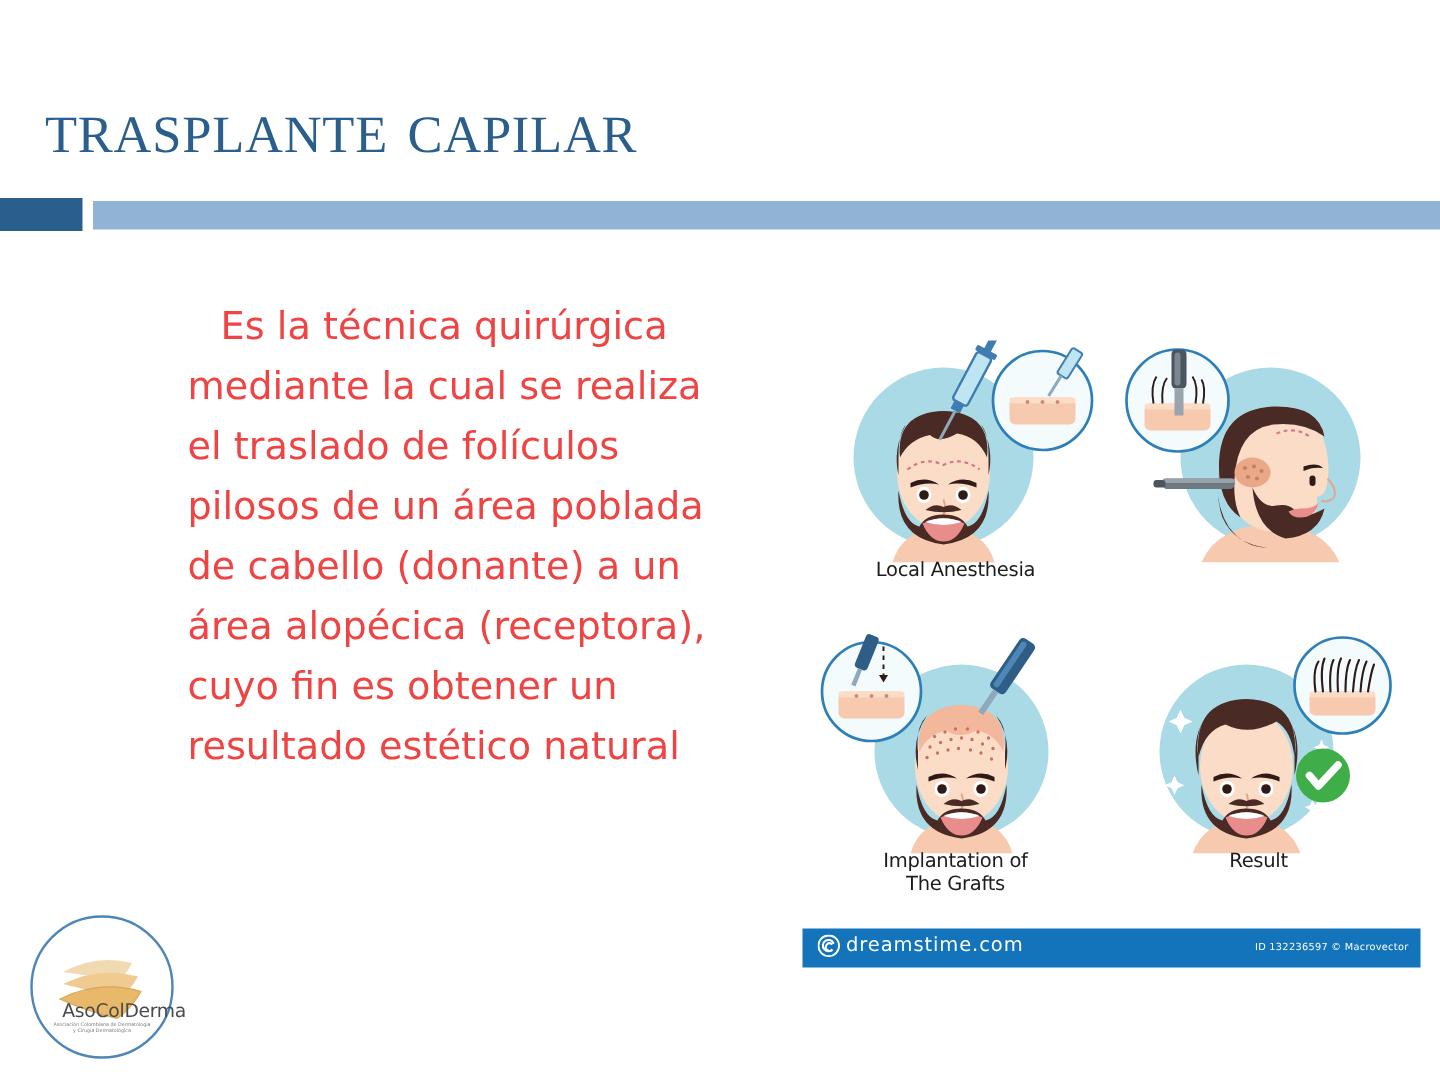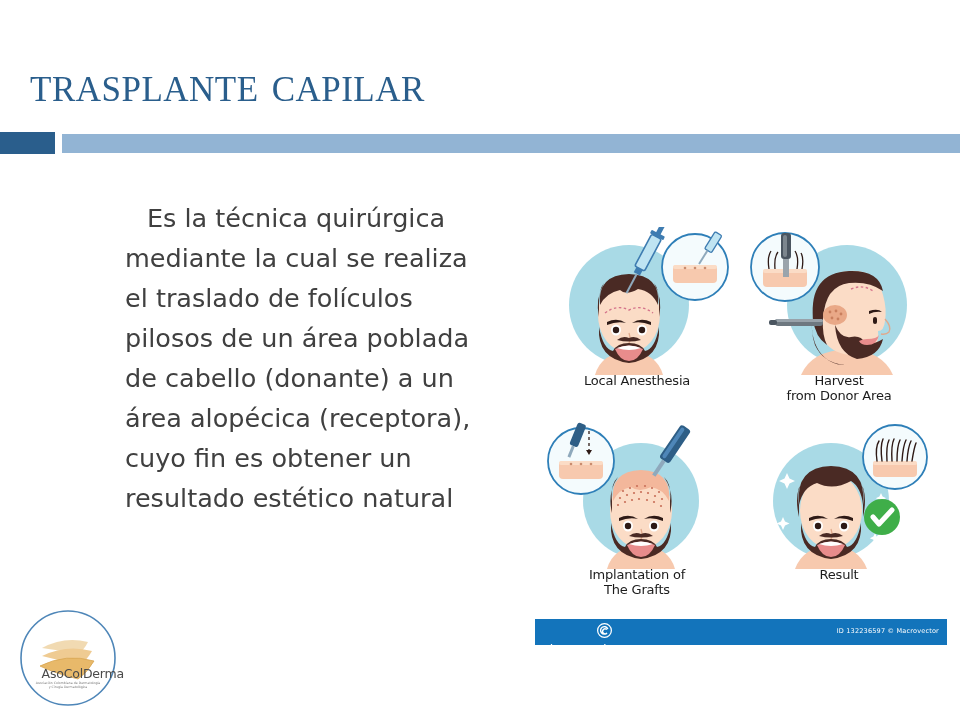--- a/index.html
+++ b/index.html
@@ -54,21 +54,21 @@
     height: 19px;
     background: #92B4D4;
   }
 
   
   .body-text {
     position: absolute;
     left: 60px;
     top: 198px;
     width: 430px;
-    color: #404040;
+    color: #ef4444;
     font-family: "DejaVu Sans", sans-serif;
     font-size: 25.5px;
     line-height: 40px;
     text-indent: 22px;
     padding-left: 65px;
     box-sizing: border-box;
   }
 
   
   .illus {
@@ -123,21 +123,20 @@
     height: 26px;
     background: #1374BB;
   }
   .dt-logo-wrap {
     position: absolute;
     left: 10px;
     top: 4px;
     display: flex;
     align-items: center;
     gap: 4px;
-    flex-direction: column;
   }
   .dt-spiral {
     width: 15px;
     height: 15px;
     flex: 0 0 auto;
   }
   .dt-word {
     font-family: "DejaVu Sans", sans-serif;
     font-size: 13px;
     color: #ffffff;
@@ -292,22 +291,20 @@
             <rect x="24" y="42" width="44" height="4" rx="2" fill="#FBDCC6"></rect>
             <path d="M30 42 q-2 -12 2 -18" fill="none" stroke="#2E1A16" stroke-width="1.3"></path>
             <path d="M36 42 q-1 -12 3 -17" fill="none" stroke="#2E1A16" stroke-width="1.3"></path>
             <path d="M58 42 q2 -12 -2 -18" fill="none" stroke="#2E1A16" stroke-width="1.3"></path>
             <path d="M63 42 q2 -11 -1 -16" fill="none" stroke="#2E1A16" stroke-width="1.3"></path>
             <rect x="42" y="6" width="10" height="26" rx="3" fill="#4A5560"></rect>
             <rect x="44" y="32" width="6" height="18" fill="#9AA4AC"></rect>
             <rect x="44" y="8" width="4" height="22" rx="2" fill="#7C868E"></rect>
           </g>
         </svg>
-        <div class="panel-caption" style="white-space:pre-line">Harvest
-from Donor Area</div>
       </div>
 
       <div class="panel p4">
         <svg class="panel-art" viewBox="0 0 200 148">
           <circle cx="92" cy="80" r="58" fill="#A9DAE6"></circle>
 
           <g fill="#FFFFFF">
             <path d="M48 52 l2.5 5.5 l5.5 2.5 l-5.5 2.5 l-2.5 5.5 l-2.5 -5.5 l-5.5 -2.5 l5.5 -2.5 z"></path>
             <path d="M44 96 l2 4.5 l4.5 2 l-4.5 2 l-2 4.5 l-2 -4.5 l-4.5 -2 l4.5 -2 z"></path>
             <path d="M138 42 l2 4.5 l4.5 2 l-4.5 2 l-2 4.5 l-2 -4.5 l-4.5 -2 l4.5 -2 z"></path>

